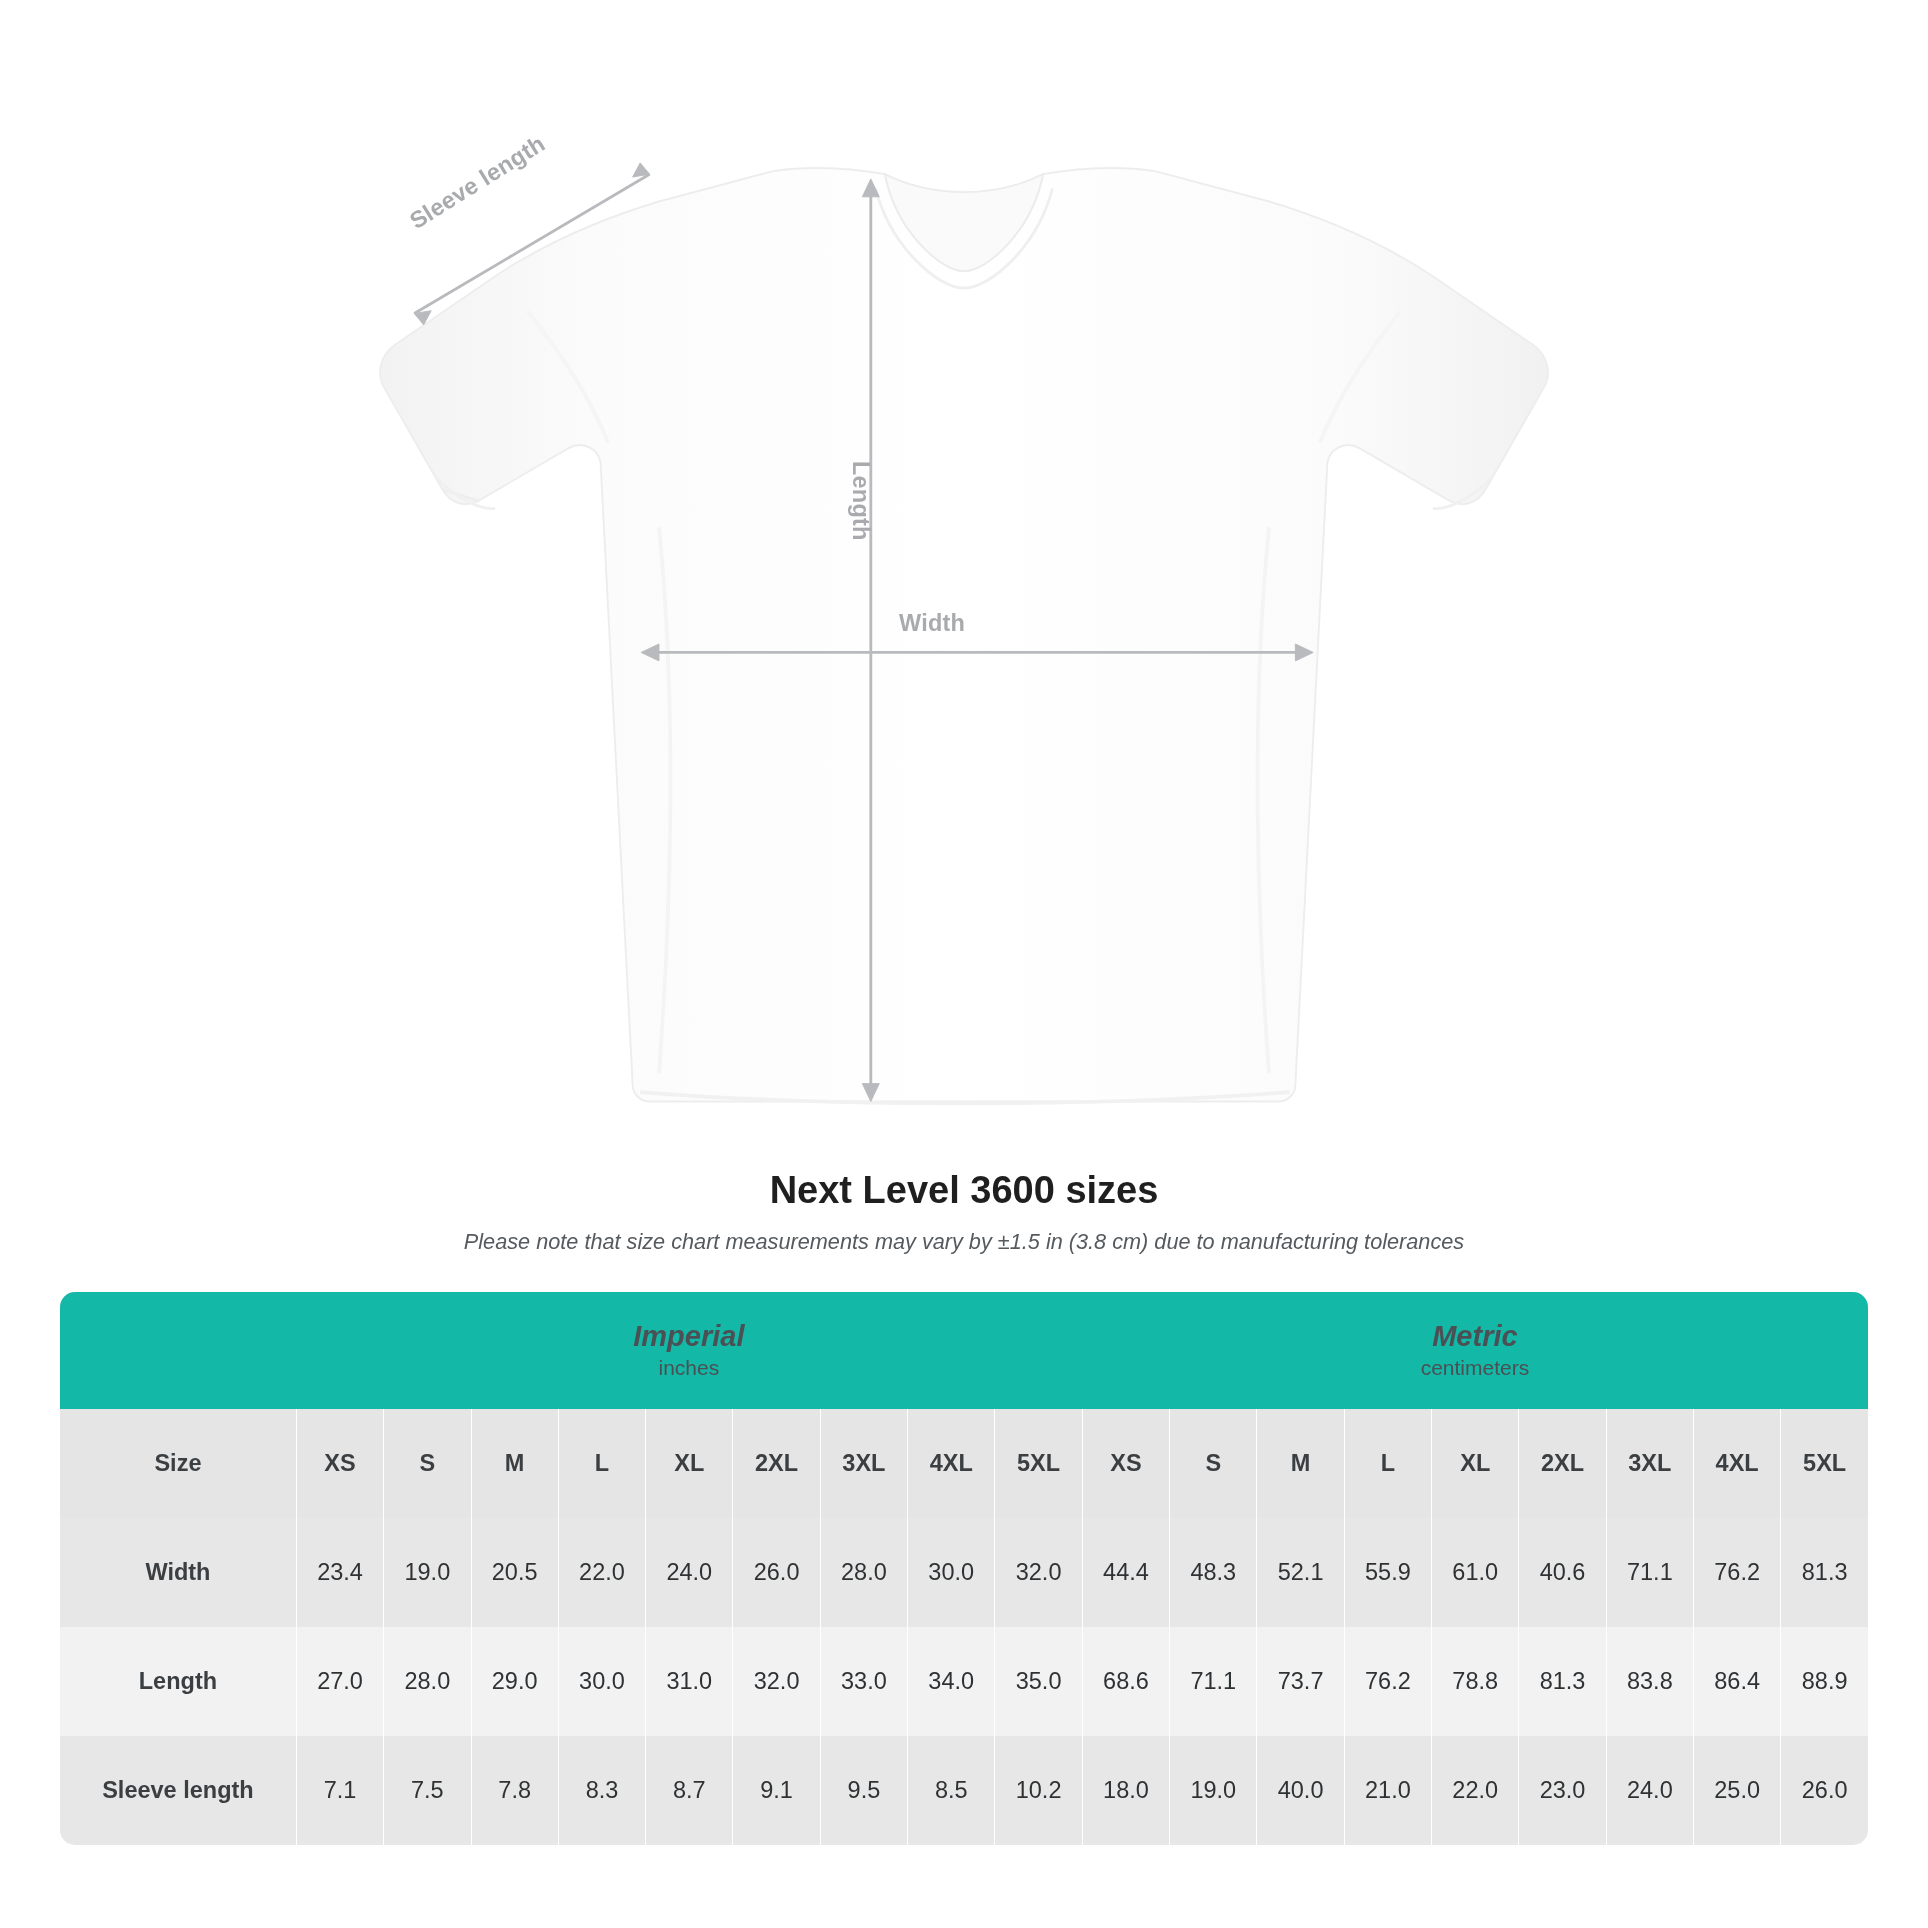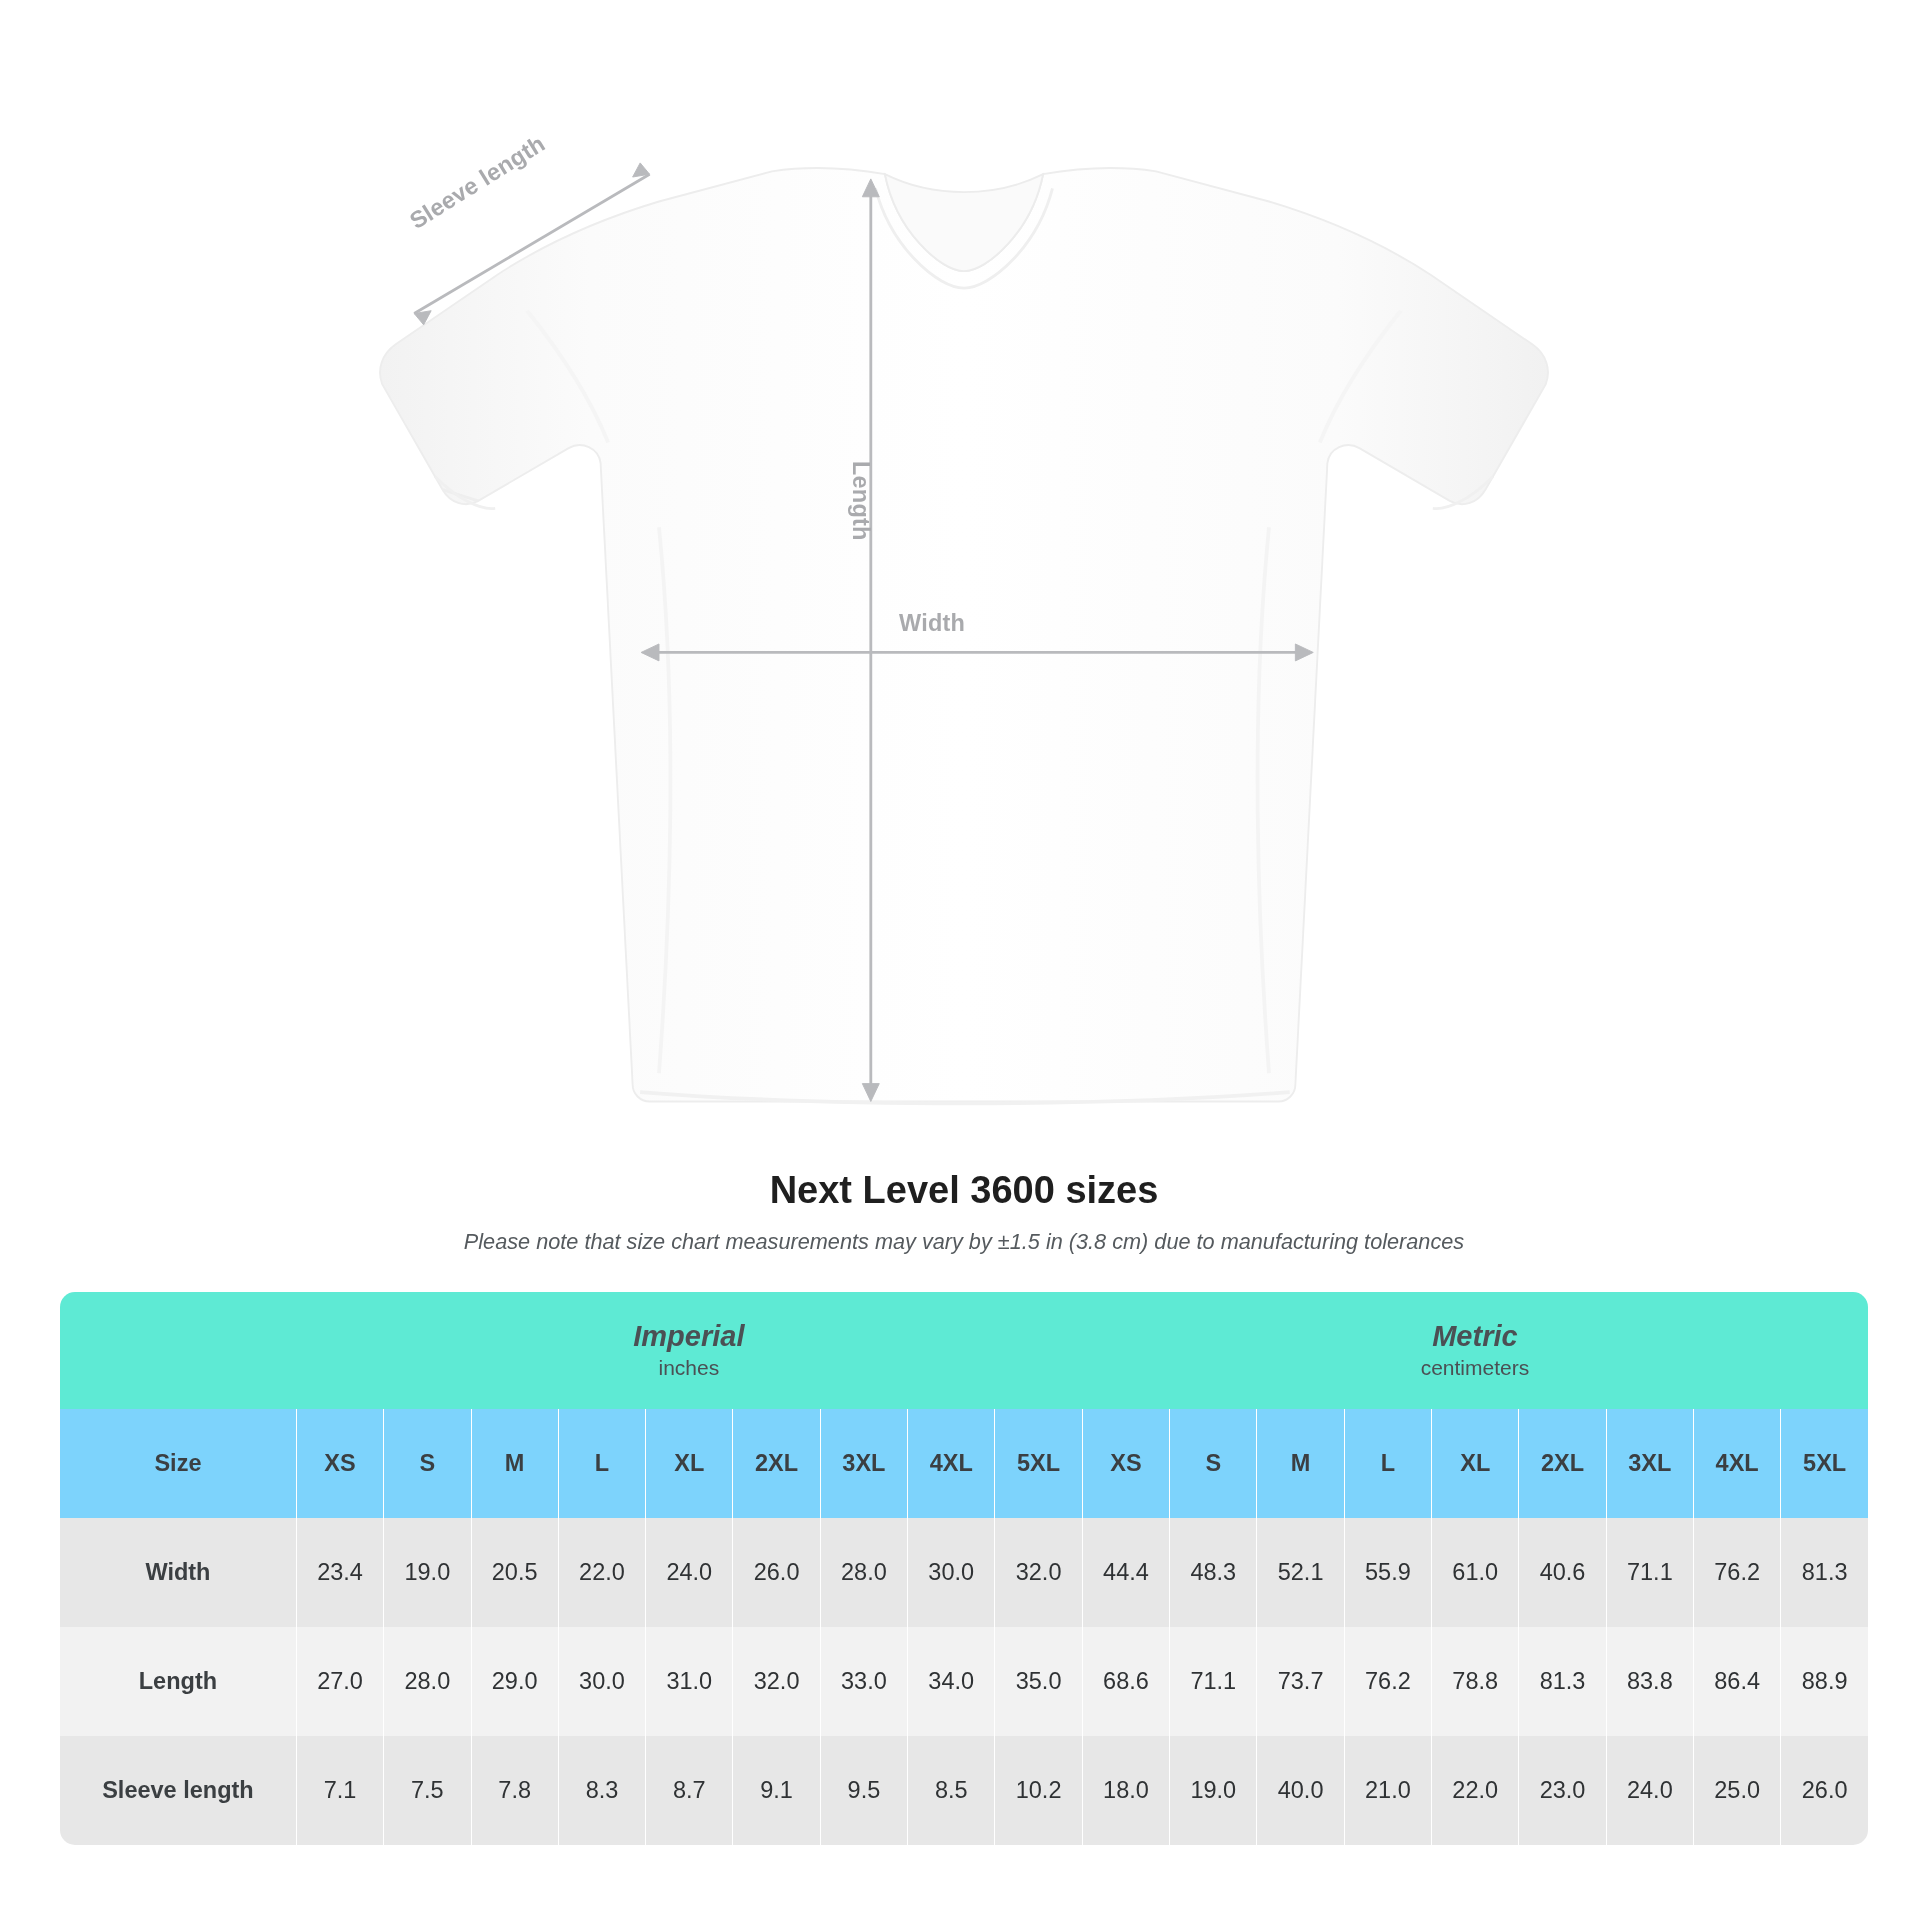--- a/index.html
+++ b/index.html
@@ -87,21 +87,21 @@
     border-spacing: 0;
     width: 1808px;
     table-layout: fixed;
   }
   table.size-table td,
   table.size-table th {
     padding: 0;
     margin: 0;
   }
   .unit-head {
-    background: #5eead4;
+    background: #14b8a6;
     height: 117px;
     vertical-align: middle;
     text-align: center;
   }
   .unit-head.first {
     border-top-left-radius: 15px;
   }
   .unit-head.last {
     border-top-right-radius: 15px;
   }
@@ -138,21 +138,21 @@
   tr.band-light .cell,
   tr.band-light .row-head {
     background: #f2f2f2;
   }
   tr.band-dark .cell,
   tr.band-dark .row-head {
     background: #e7e7e7;
   }
   tr.head-row .cell,
   tr.head-row .row-head {
-    background: #7dd3fc;
+    background: #e5e5e5;
   }
   tr.head-row .cell {
     font-weight: bold;
     color: #3b3f42;
   }
   tr.last-row .row-head {
     border-bottom-left-radius: 15px;
   }
   tr.last-row td.cell:last-child {
     border-bottom-right-radius: 15px;

